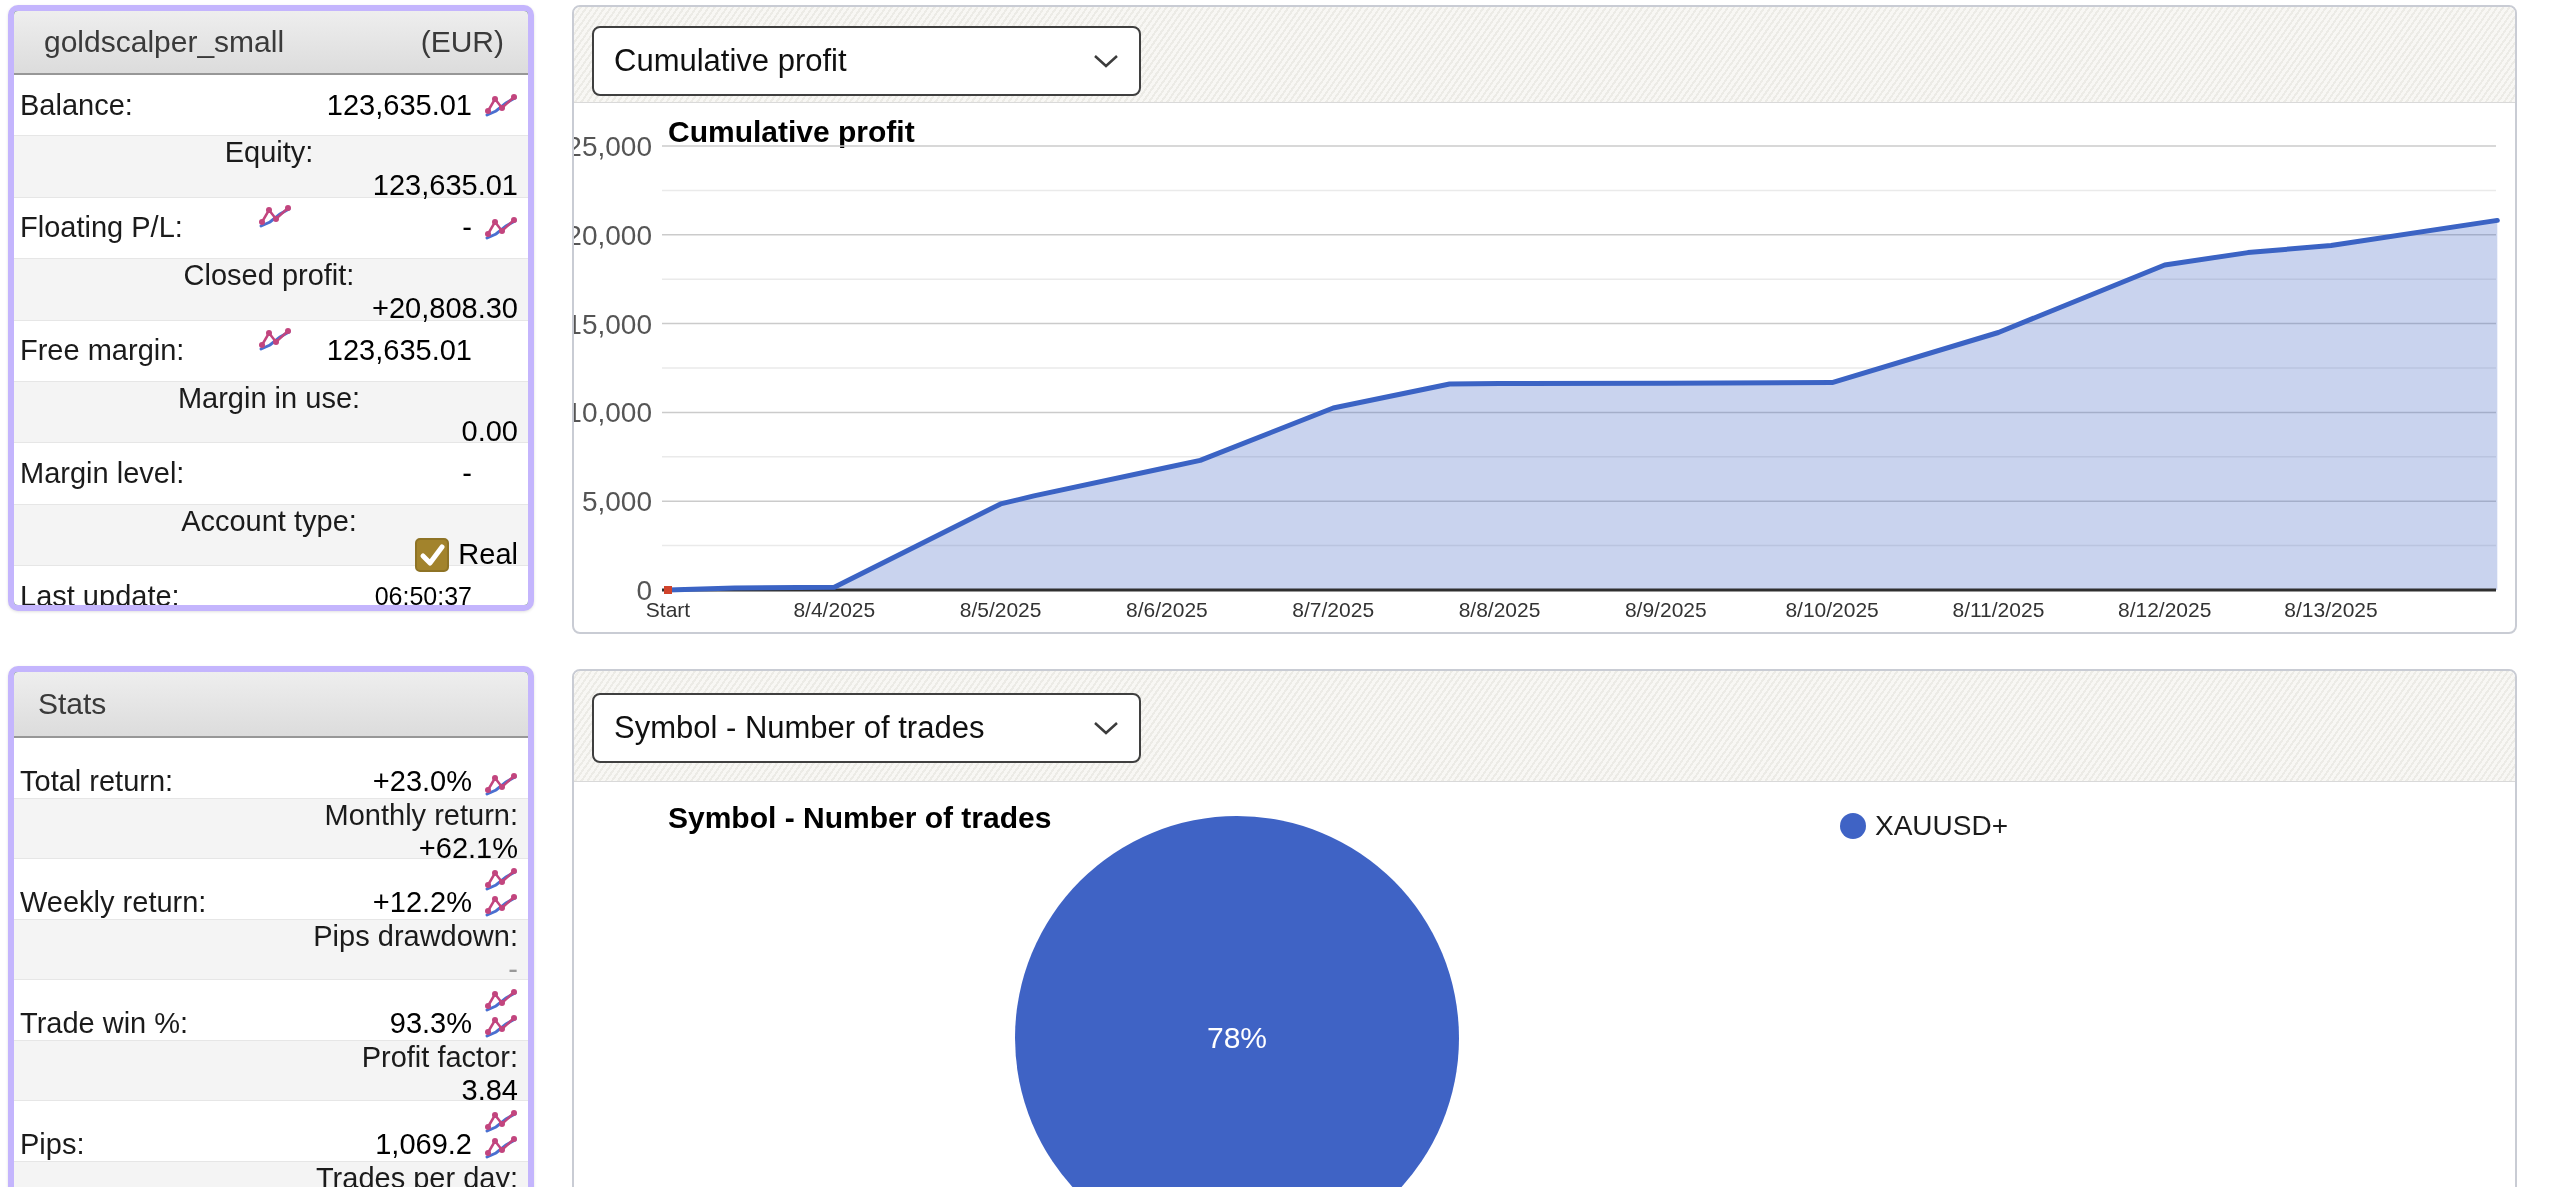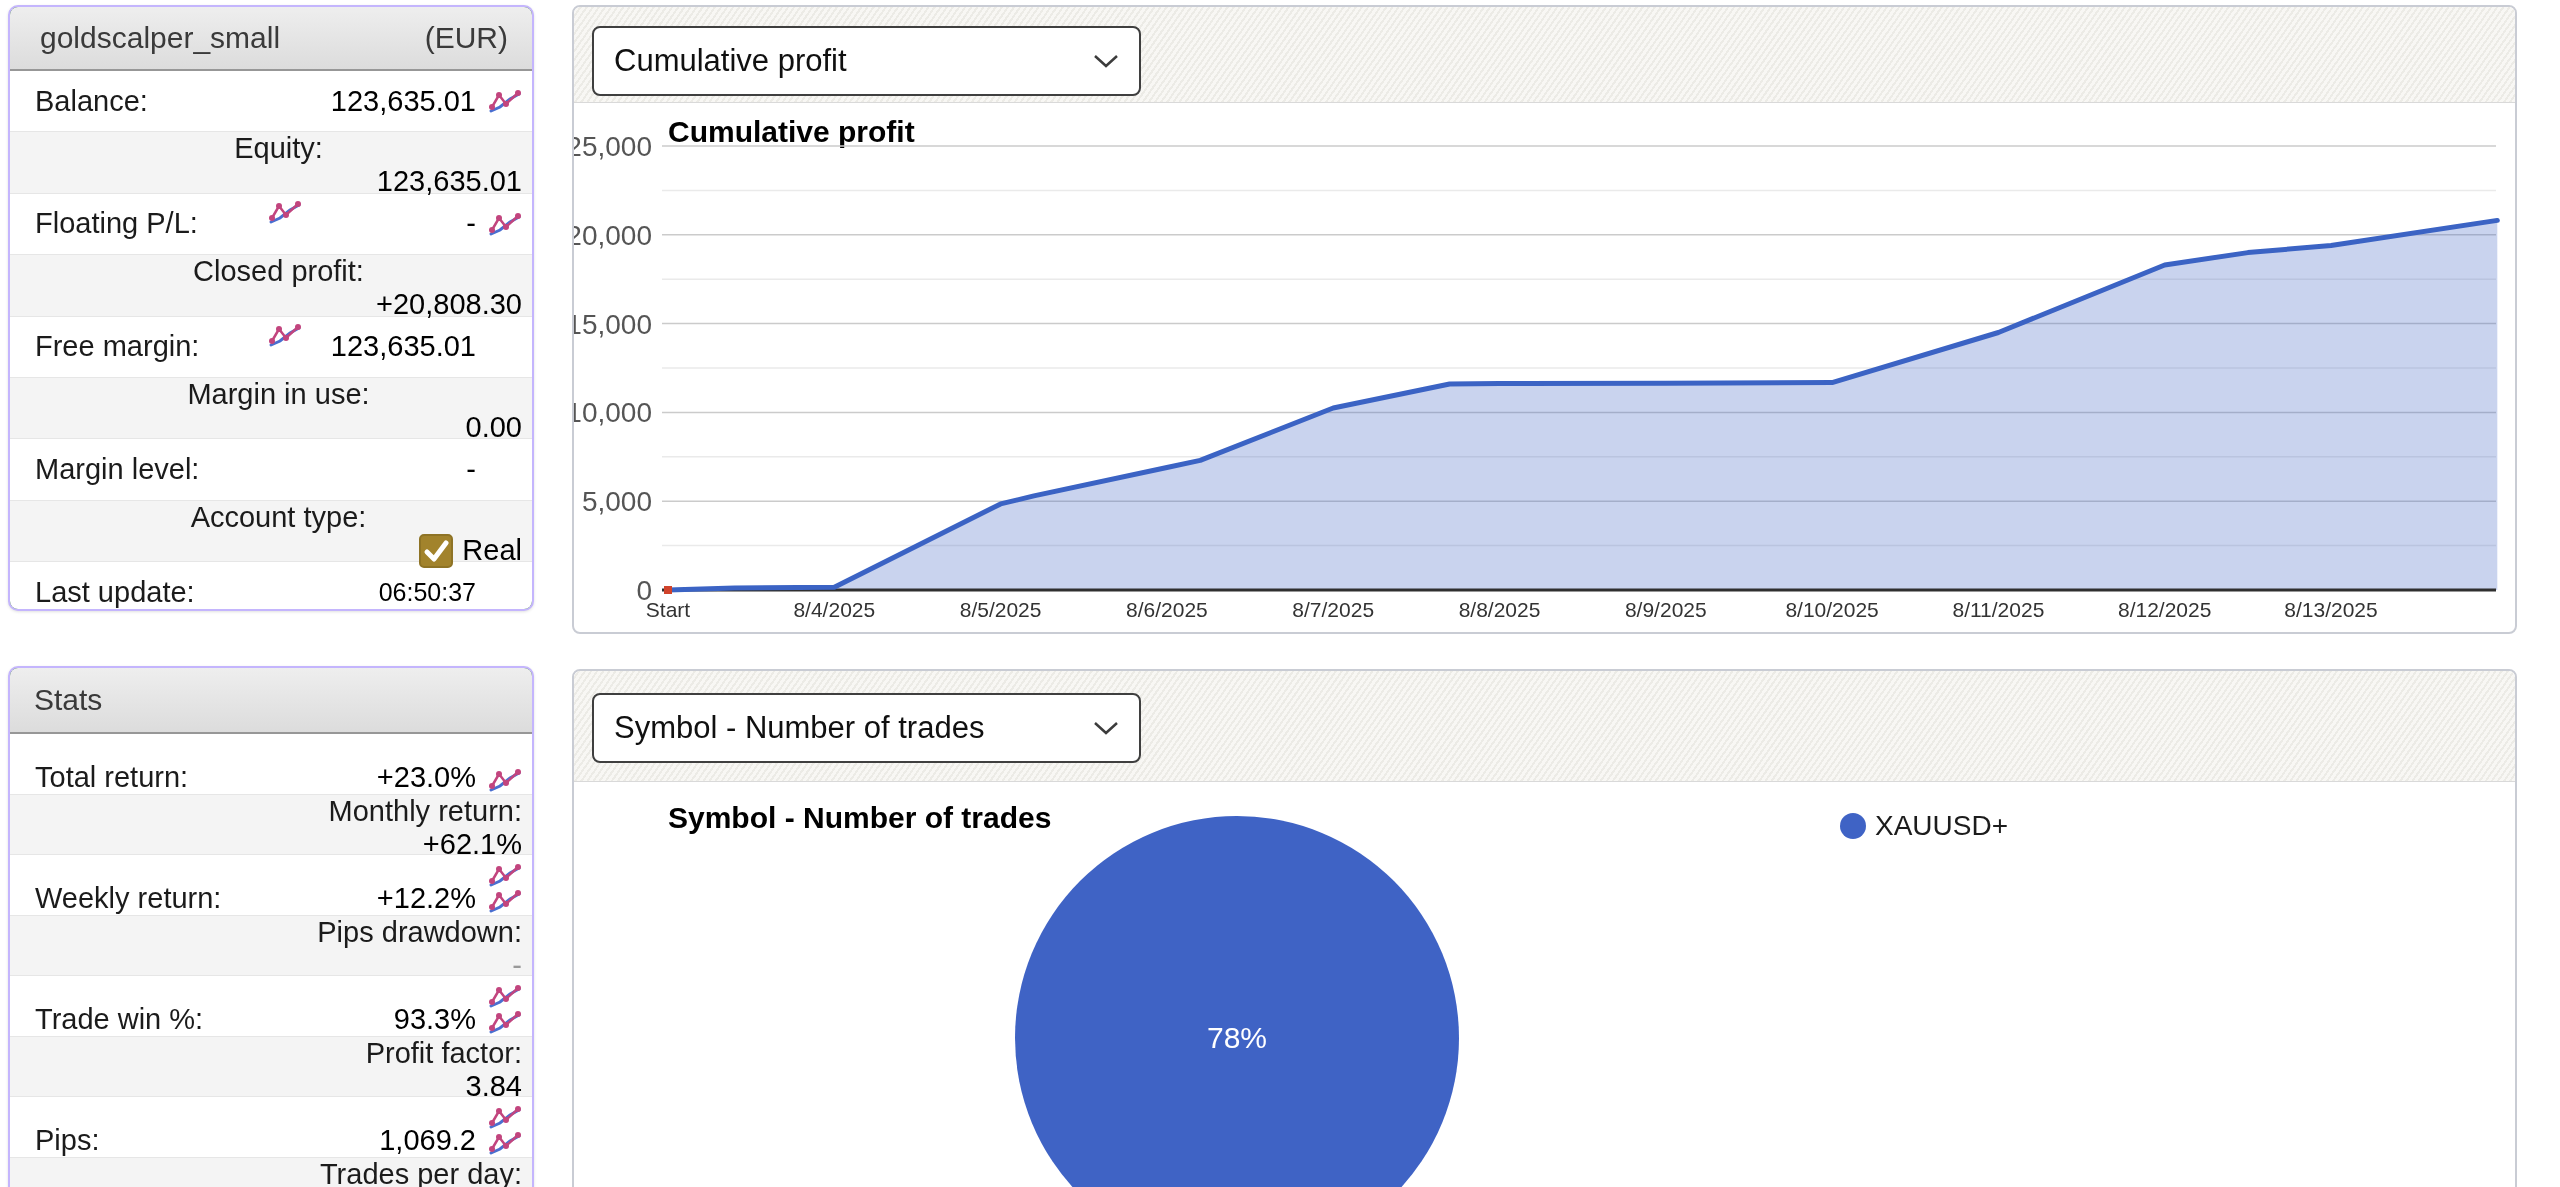--- a/index.html
+++ b/index.html
@@ -1,29 +1,29 @@
 <!DOCTYPE html>
 <html><head>
 <meta charset="utf-8">
 <style>
   html,body{margin:0;padding:0;background:#fff;}
   #screen{position:relative;width:2560px;height:1187px;overflow:hidden;background:#fff;
           font-family:"Liberation Sans",sans-serif;color:#111;}
 
   
-  .side-card{position:absolute;left:8px;width:526px;background:#14532d;border:2px solid #c4b5fd;
+  .side-card{position:absolute;left:8px;width:526px;background:#14532d;border:6px solid #c4b5fd;
              border-radius:10px;box-shadow:0 1px 3px rgba(0,0,0,.12);overflow:hidden;box-sizing:border-box;}
   #account-card{top:5px;height:606px;}
   #stats-card{top:666px;height:542px;}
   .side-head{display:flex;align-items:center;justify-content:space-between;
              background:linear-gradient(#eeeeee,#dcdcdc);border-bottom:2px solid #979797;
              padding:0 24px 0 30px;font-size:30px;color:#3a3a3a;}
   #account-card .side-head{height:62px;}
   #stats-card .side-head{height:64px;padding-left:24px;}
-  .row{display:flex;align-items:center;padding:0 10px 0 25px;border-bottom:1px solid #e6e6e6;
+  .row{display:flex;align-items:center;padding:0 10px 0 6px;border-bottom:1px solid #e6e6e6;
        font-size:29px;background:#fff;}
   #account-card .row{height:60.4px;}
   #stats-card .row{height:59.5px;align-items:flex-end;}
   .row.alt{background:#f4f4f4;flex-direction:column;}
   .row .lbl{color:#1b1b1b;white-space:nowrap;}
   .row .valwrap{margin-left:auto;display:flex;align-items:center;}
   .row .val{text-align:right;color:#000;}
   .row .val.dim{color:#999;}
   .row .val.small{font-size:25px;}
   .icon-slot{width:46px;display:flex;justify-content:flex-end;align-items:center;}

